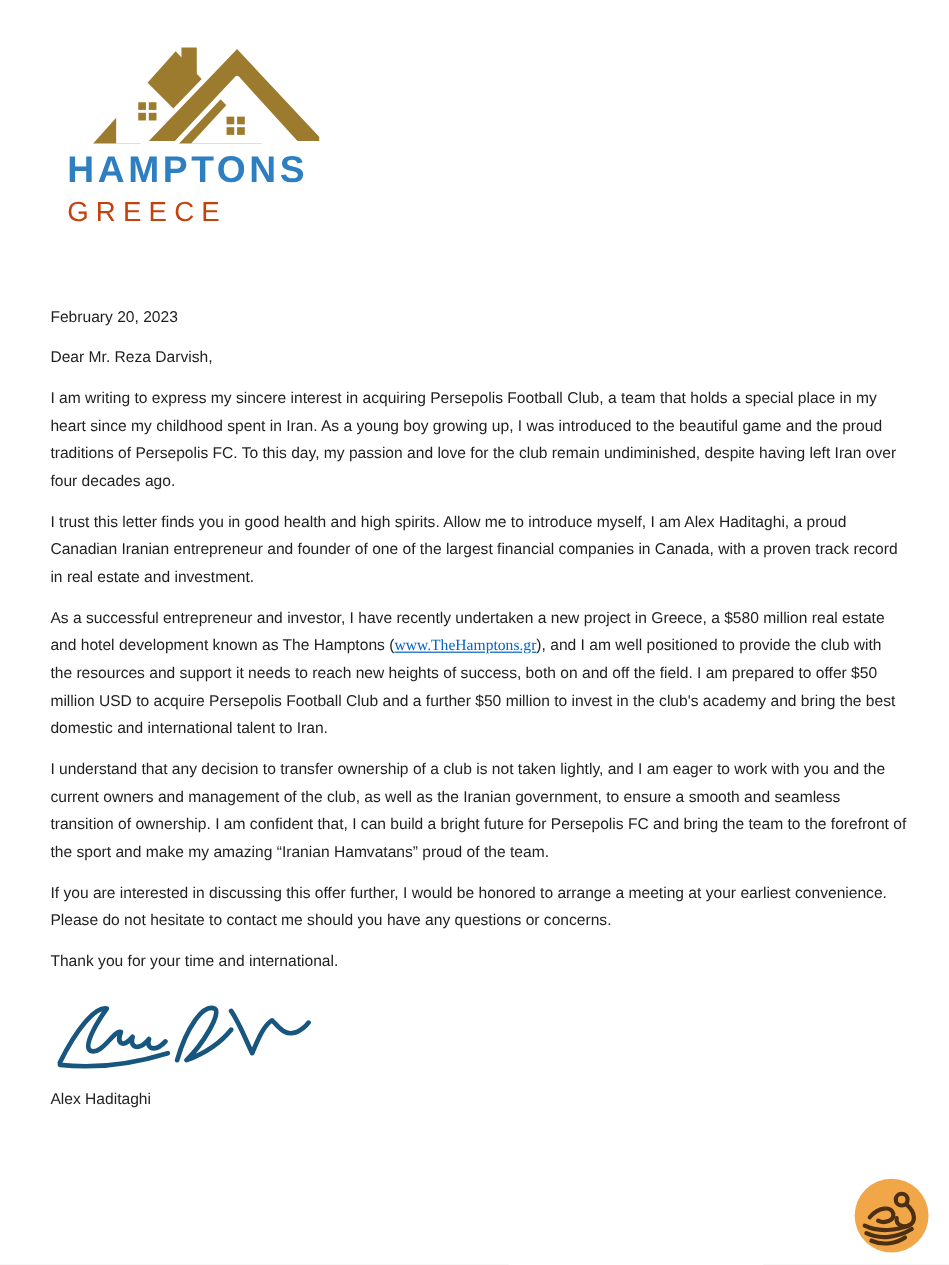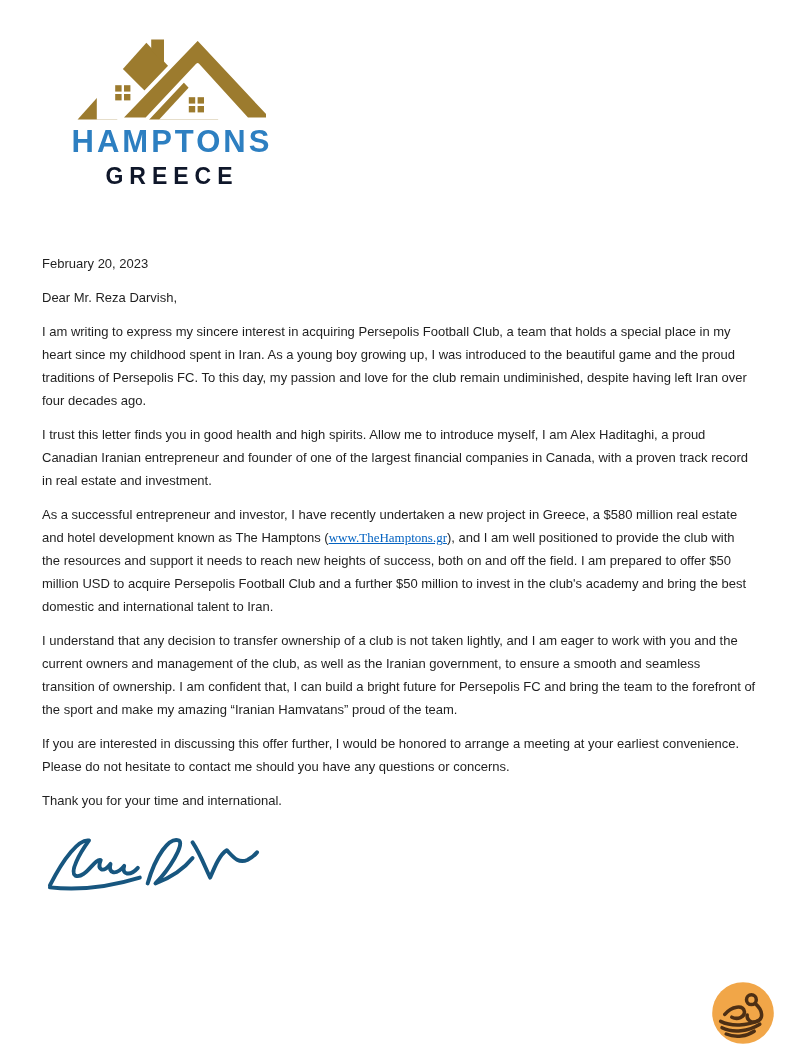--- a/index.html
+++ b/index.html
@@ -8,29 +8,28 @@
     position:relative;
     width:791px;height:1054px;
     margin:0 auto;
     background:#ffffff;
     font-family:"Liberation Sans",sans-serif;
     overflow:hidden;
   }
   
   .logo{
     position:absolute;left:56px;top:30px;width:232px;
-    text-align:center;
   }
   .logo-houses{display:block;margin:0 auto -2px;width:196px;height:96px;}
   .logo-title{
     color:#2d7fc1;font-weight:bold;font-size:31px;
     letter-spacing:3px;line-height:1.15;white-space:nowrap;
   }
   .logo-subtitle{
-    color:#0f172a;font-weight:bold;font-size:23px;
+    color:#c2410c;font-weight:normal;font-size:23px;
     letter-spacing:6px;margin-top:3px;white-space:nowrap;
   }
   
   .letter{
     position:absolute;left:42px;top:252px;width:714px;
     font-size:13px;line-height:23px;color:#1f1f1f;
     z-index:2;
   }
   .letter p{margin:0 0 11px 0;}
   .sincerely{margin-top:32px;}
@@ -97,20 +96,21 @@
 
     <svg class="signature-svg" viewBox="0 0 220 70" xmlns="http://www.w3.org/2000/svg">
       <g fill="none" stroke="#17567f" stroke-width="4" stroke-linecap="round" stroke-linejoin="round">
         <path d="M4 60 C 18 32, 34 12, 44 14 C 34 28, 24 46, 30 50 C 40 54, 50 32, 56 34 C 52 44, 58 48, 66 38 C 63 48, 72 50, 80 40 C 77 49, 86 51, 94 42"></path>
         <path d="M4 62 C 40 66, 70 60, 96 52"></path>
         <path d="M104 58 C 112 30, 126 10, 136 14 C 142 18, 126 44, 112 58 C 128 52, 142 42, 150 32"></path>
         <path d="M150 16 C 158 28, 163 42, 168 52 C 173 40, 178 28, 185 24 C 191 30, 196 38, 206 34 C 210 32, 213 30, 216 26"></path>
       </g>
     </svg>
 
+    <p class="signer">Alex Haditaghi</p>
   </div>
 
   <div class="fararu">
     <svg viewBox="0 0 100 100" width="70" height="70" xmlns="http://www.w3.org/2000/svg">
       <circle cx="50" cy="50" r="44" fill="#f1a648"></circle>
       <g fill="none" stroke="#4d2f14" stroke-width="5" stroke-linecap="round">
         <circle cx="62" cy="31" r="7"></circle>
         <path d="M68 37 C 78 46 80 58 70 62 C 62 65 55 60 56 53"></path>
         <path d="M24 52 C 34 40 50 38 52 48 C 53 56 42 60 34 56"></path>
         <path d="M18 62 C 34 70 56 68 72 61"></path>

